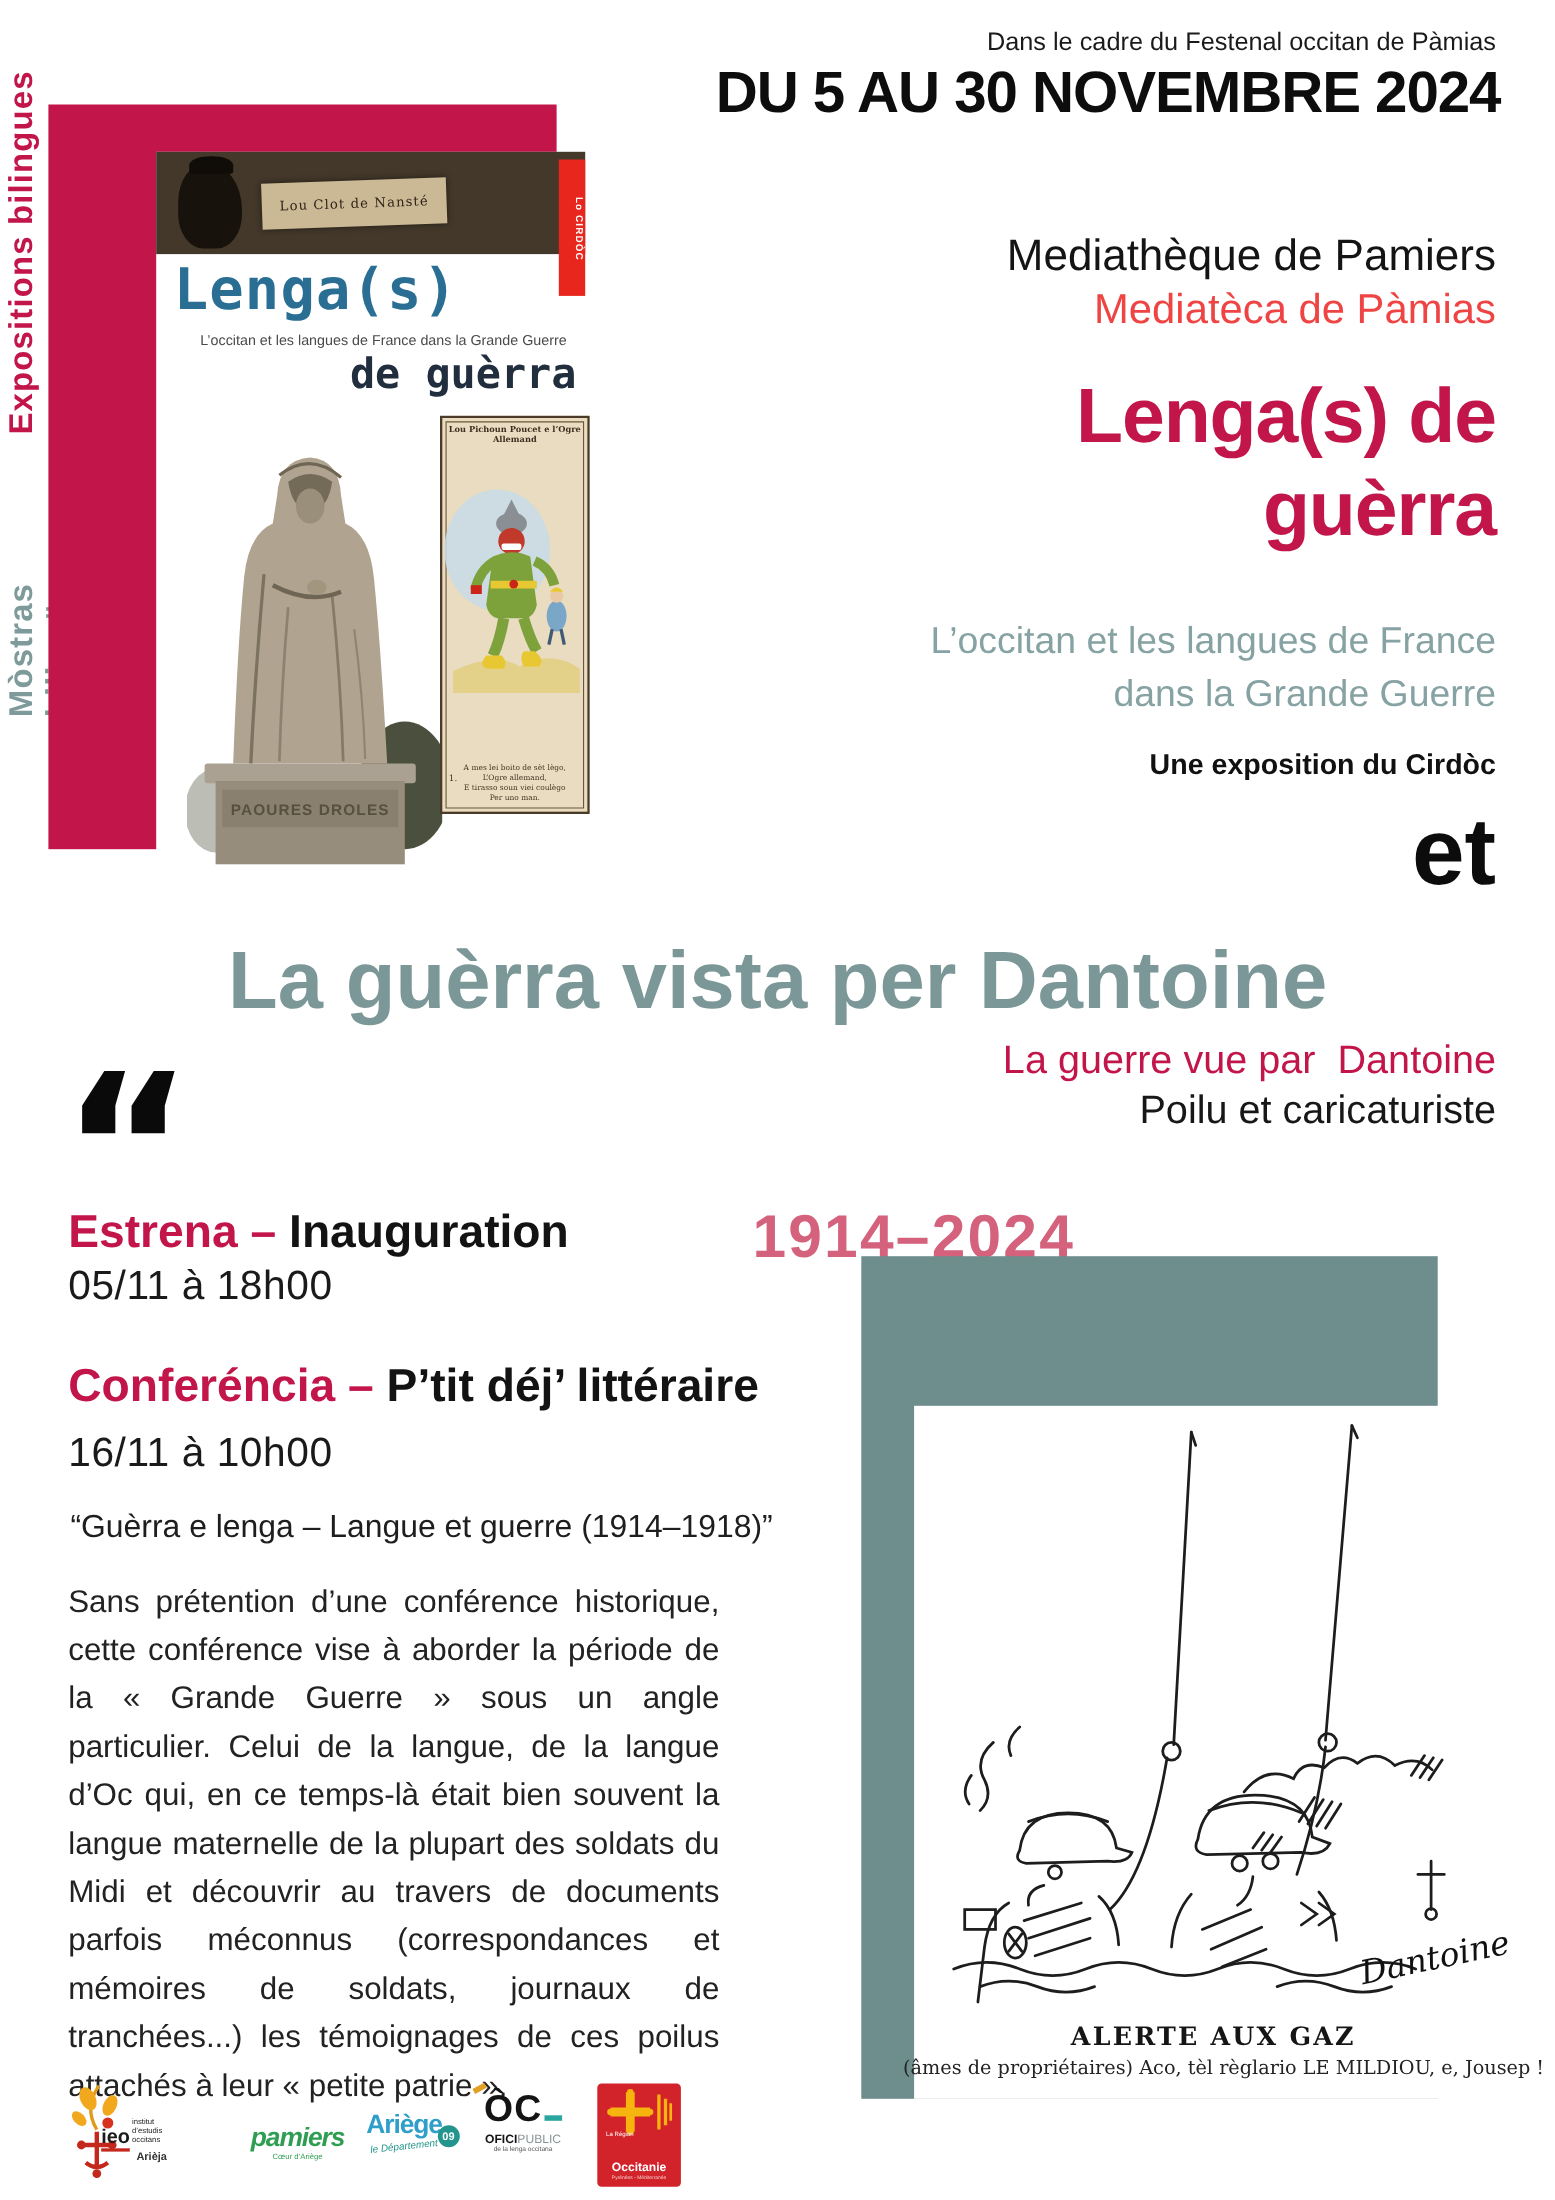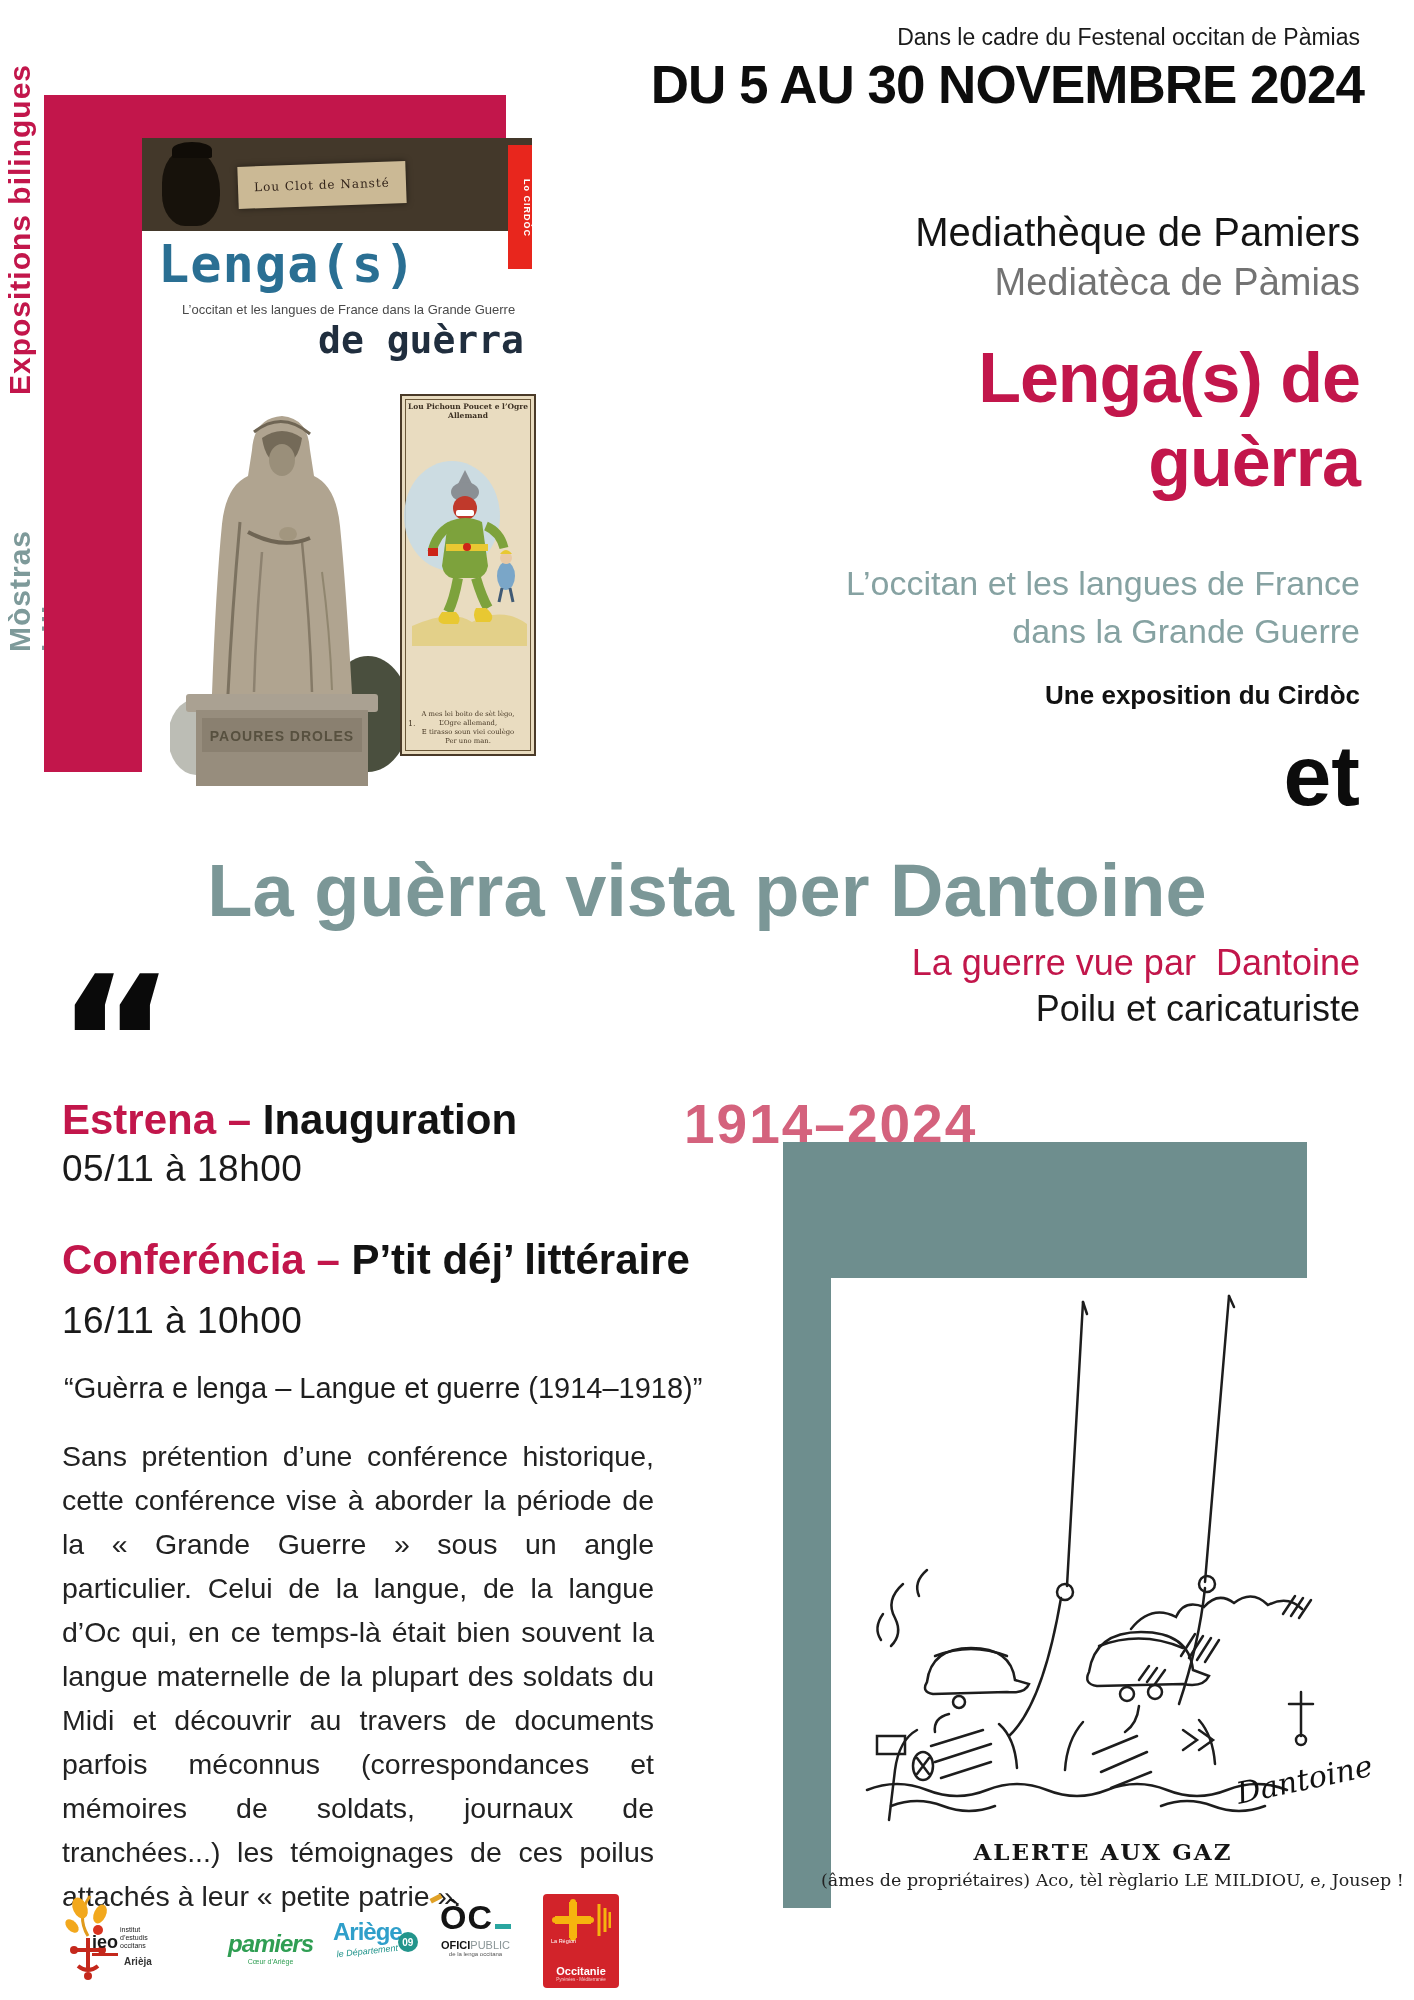--- a/index.html
+++ b/index.html
@@ -33,32 +33,32 @@
     display:flex;align-items:center;justify-content:center;font-family:"DejaVu Serif",serif;
     font-size:12px;color:#33241a;letter-spacing:1px;box-shadow:0 0 6px rgba(0,0,0,.5);}
   .p-tab{left:366px;top:7px;width:24px;height:122px;background:#e8261d;color:#fff;
     writing-mode:vertical-rl;font-size:9px;font-weight:bold;text-align:center;letter-spacing:1px;padding-top:2px;}
   .p-title{left:16px;top:96px;font-family:"DejaVu Sans Mono",monospace;font-weight:bold;
     font-size:52px;color:#2a6f93;letter-spacing:1px;}
   .p-sub{left:40px;top:164px;font-size:13px;color:#4a4a4a;white-space:nowrap;}
   .p-title2{right:8px;top:180px;font-family:"DejaVu Sans Mono",monospace;font-weight:bold;
     font-size:38px;color:#202e3e;text-align:right;}
   .p-statue{left:28px;top:234px;width:232px;height:414px;}
-  .p-card{left:258px;top:256px;width:132px;height:358px;background:#e9dcc0;border:2px solid #4a3a28;
+  .p-card{left:258px;top:240px;width:132px;height:358px;background:#e9dcc0;border:2px solid #4a3a28;
     box-shadow:inset 0 0 0 3px #e9dcc0, inset 0 0 0 4px #6a5738;}
   .card-title{margin:6px 4px 0 4px;text-align:center;font-family:"DejaVu Serif",serif;
     font-size:7.5px;font-weight:bold;color:#3c3022;}
   .card-caption{position:absolute;left:0;right:0;bottom:8px;text-align:center;
     font-family:"DejaVu Serif",serif;font-size:6.8px;line-height:9px;color:#463724;}
   .card-num{position:absolute;left:6px;bottom:26px;font-family:"DejaVu Serif",serif;font-size:8px;color:#463724;}
 
   
   .r{right:54px;text-align:right;}
   .venue-fr{top:210px;font-size:40px;color:#141414;}
-  .venue-oc{top:261px;font-size:38px;color:#737373;}
+  .venue-oc{top:261px;font-size:38px;color:#ef4444;}
   .e1-t1{top:338px;font-size:70px;font-weight:bold;color:#c2164b;letter-spacing:-1px;}
   .e1-t2{top:422px;font-size:70px;font-weight:bold;color:#c2164b;letter-spacing:-1px;}
   .e1-s1{top:564px;font-size:34px;color:#86a2a2;}
   .e1-s2{top:612px;font-size:34px;color:#86a2a2;}
   .e1-credit{top:680px;font-size:26px;font-weight:bold;color:#111;}
   .et{top:726px;font-size:86px;font-weight:bold;color:#0c0c0c;}
 
   .e2-title{left:47px;top:848px;width:1320px;text-align:center;font-size:74px;font-weight:bold;color:#7b9797;}
   .e2-sub{top:942px;font-size:36px;color:#c2164b;white-space:pre;}
   .e2-byline{top:988px;font-size:36px;color:#171717;}

